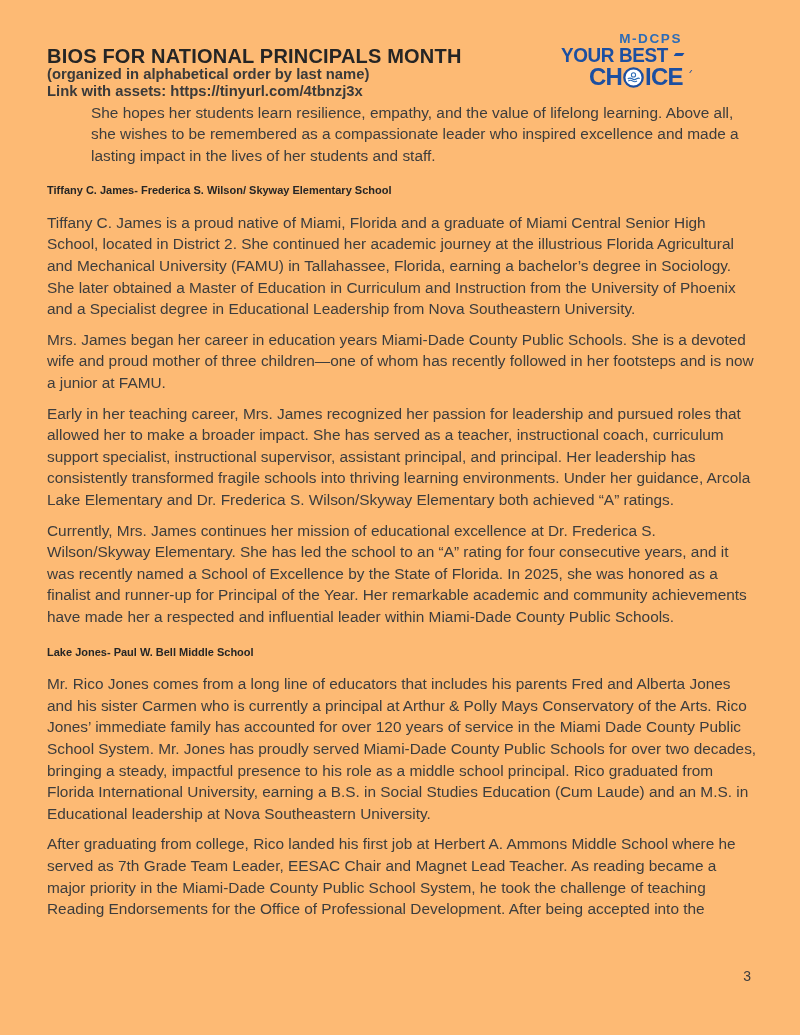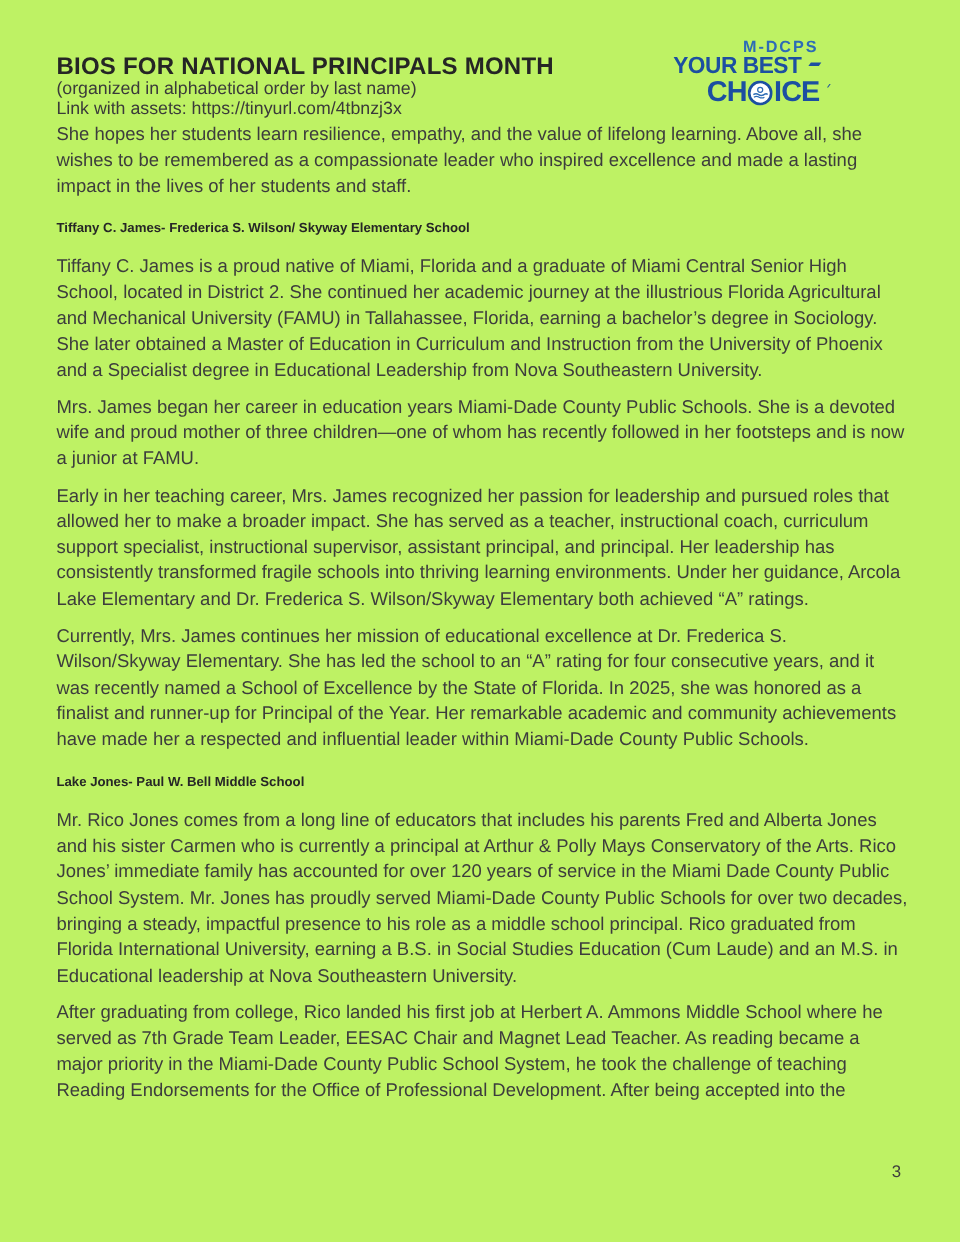--- a/index.html
+++ b/index.html
@@ -1,52 +1,52 @@
 <!DOCTYPE html>
 <html><head>
 <meta charset="utf-8">
 <style>
   html, body { margin: 0; padding: 0; background: #ffffff; }
   .page {
     position: relative;
     width: 800px;
     height: 1035px;
-    background: #bef264;
+    background: #fdba74;
     font-family: "Liberation Sans", sans-serif;
     overflow: hidden;
   }
   .content {
     position: absolute;
     left: 47px;
     top: 48px;
     width: 712px;
   }
   .doc-title {
     font-size: 20px;
     font-weight: bold;
     color: #252525;
     line-height: 17.5px;
     letter-spacing: 0.2px;
     margin: 0;
   }
   .doc-sub {
     font-size: 14.8px;
-    font-weight: 400;
+    font-weight: 700;
     color: #3a3a3a;
     line-height: 17.5px;
     margin: 0;
   }
   .para {
     font-size: 15.4px;
     color: #3d3d3d;
     line-height: 21.6px;
     margin: 0 0 9px 0;
     text-align: left;
   }
-  .para.first { margin-top: 1px; }
+  .para.first { margin-top: 1px; margin-left: 44px; }
   .heading {
     font-size: 11px;
     font-weight: bold;
     color: #262626;
     line-height: 21.6px;
     margin: 14px 0 10px 0;
   }
   
   .logo {
     position: absolute;

